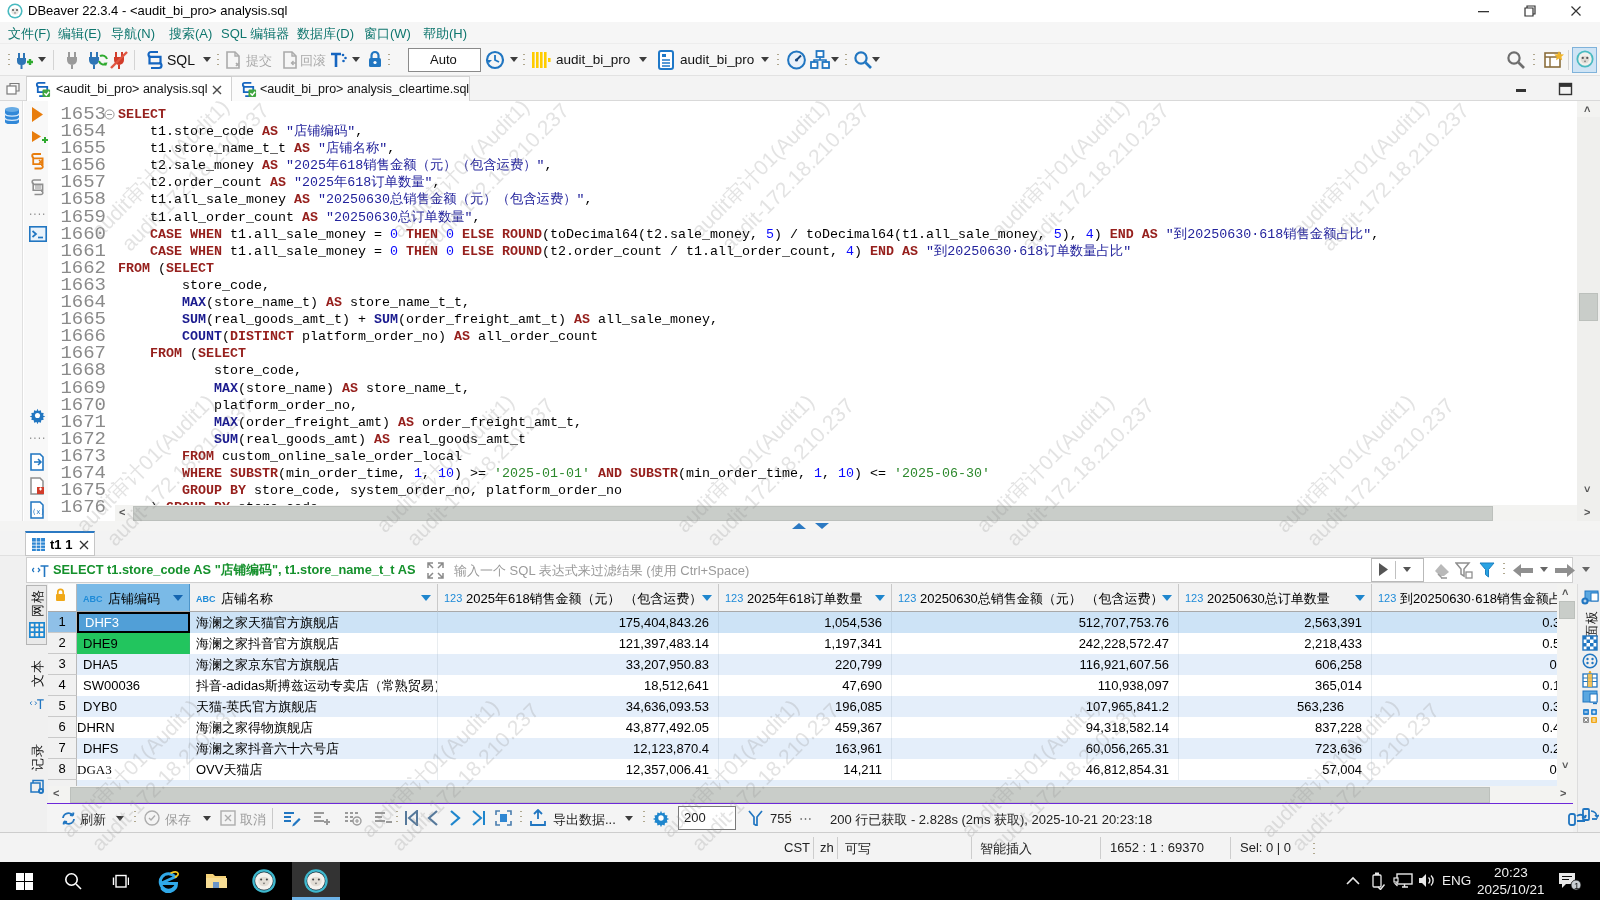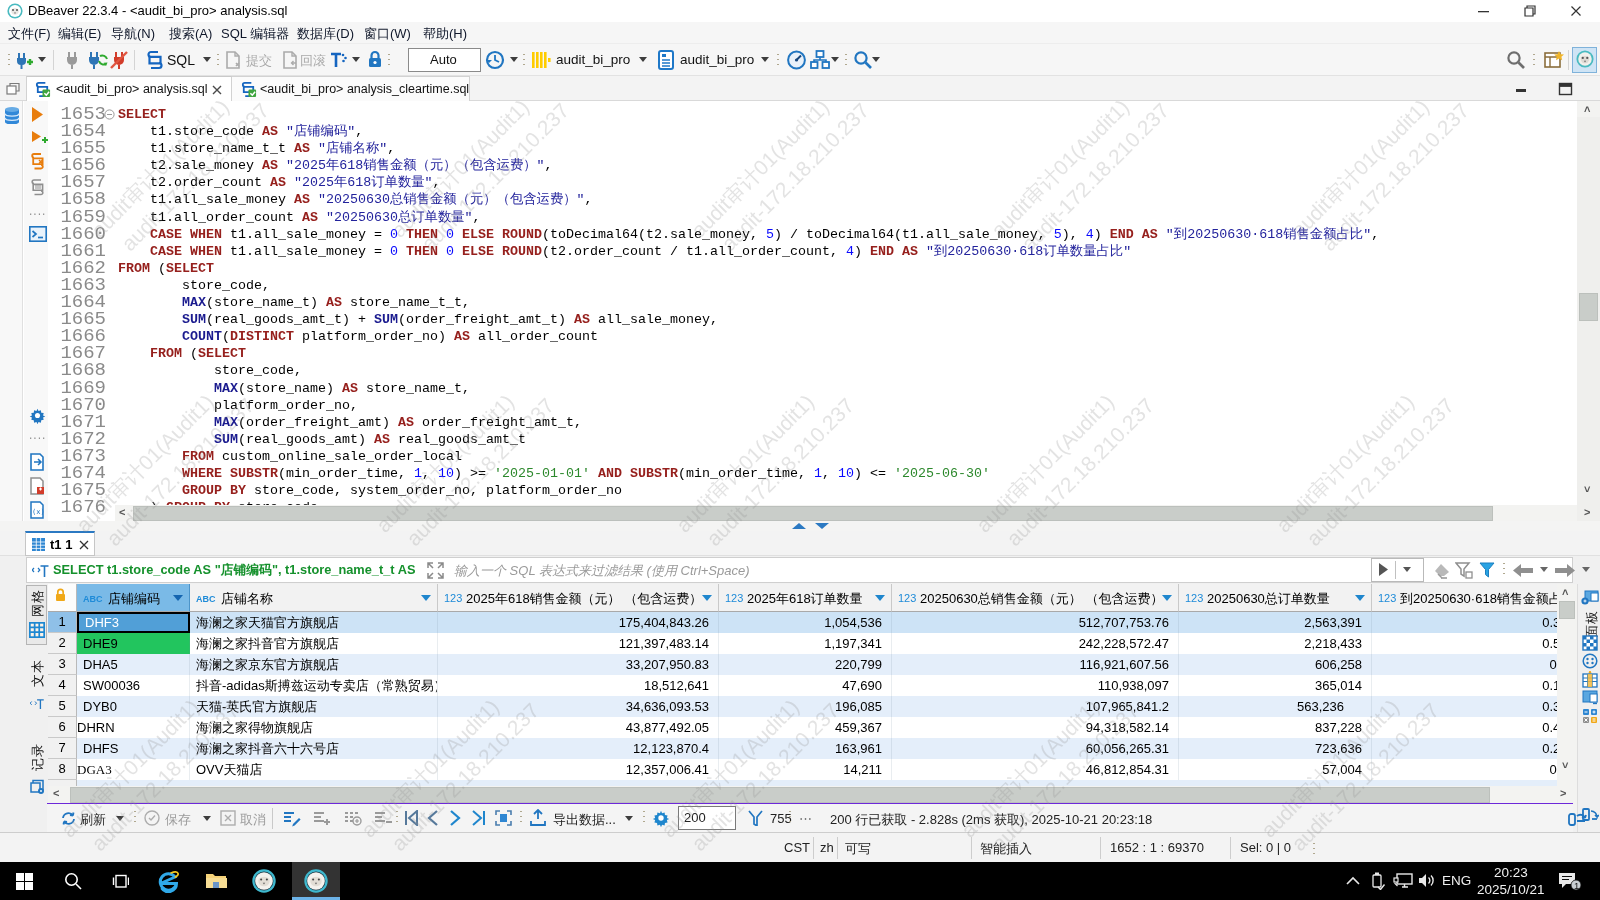--- a/index.html
+++ b/index.html
@@ -2,21 +2,21 @@
 <html><head><meta charset="utf-8"><style>
 *{margin:0;padding:0;box-sizing:border-box}
 html,body{width:1600px;height:900px;overflow:hidden}
 body{font-family:"Liberation Sans",sans-serif;background:#fff;position:relative}
 .abs{position:absolute}
 .screen{position:absolute;left:0;top:0;width:1600px;height:900px;background:#fff;overflow:hidden}
 
 .titlebar{position:absolute;left:0;top:0;width:1600px;height:22px;background:#fff;font-size:13px;color:#000}
 .titletxt{position:absolute;left:28px;top:3px}
 
-.menubar{position:absolute;left:0;top:22px;width:1600px;height:22px;background:#f6f6f6;font-size:13px;color:#0f172a;border-bottom:1px solid #ededed}
+.menubar{position:absolute;left:0;top:22px;width:1600px;height:22px;background:#f6f6f6;font-size:13px;color:#0f766e;border-bottom:1px solid #ededed}
 .menubar span{position:absolute;top:3px}
 
 .toolbar{position:absolute;left:0;top:44px;width:1600px;height:32px;background:#f6f6f6;border-bottom:1px solid #e2e2e2}
 .tbtxt{position:absolute;top:8px;font-size:13px;color:#111}
 .tbsep{position:absolute;top:6px;width:1px;height:20px;background:#d4d4d4}
 .tbdots{position:absolute;top:8px;width:2px;height:16px;
  background-image:radial-gradient(circle,#b0a88f 0.9px,transparent 1.1px);background-size:2px 5px}
 .arr{position:absolute;width:0;height:0;border-left:4px solid transparent;border-right:4px solid transparent;border-top:5px solid #444}
 
 .tabbar{position:absolute;left:0;top:76px;width:1600px;height:25px;background:#f3f3f3;border-bottom:1px solid #d9d9d9}
@@ -397,21 +397,21 @@
       </div>
       <div class="filterbar">
         <svg class="abs" style="left:5px;top:5px" width="18" height="16" viewBox="0 0 18 16">
 <path d="M2 5 l-1.8 2 1.8 2 M6 5 l1.8 2 -1.8 2" stroke="#2176c1" stroke-width="1.2" fill="none"></path>
 <path d="M8.5 3 h8 M12.5 3 v11" stroke="#2176c1" stroke-width="1.6"></path>
         </svg>
         <div class="abs" style="left:26px;top:4px;width:365px;height:18px;overflow:hidden;white-space:nowrap;font-size:12.8px;font-weight:bold;color:#15912c">SELECT t1.store_code AS "店铺编码", t1.store_name_t_t AS "店铺名</div>
         <svg class="abs" style="left:400px;top:4px" width="17" height="17" viewBox="0 0 17 17" stroke="#8a8a8a" stroke-width="1.5" fill="none">
 <path d="M6 1 H1 v5 M11 1 h5 v5 M6 16 H1 v-5 M11 16 h5 v-5 M1 1 l5 5 M16 1 l-5 5 M1 16 l5 -5 M16 16 l-5 -5"></path>
         </svg>
-        <span class="abs" style="left:427px;top:4px;color:#9a9a9a;font-style:italic;font-size:13px">输入一个 SQL 表达式来过滤结果 (使用 Ctrl+Space)</span>
+        <span class="abs" style="left:427px;top:4px;color:#9a9a9a;font-size:13px">输入一个 SQL 表达式来过滤结果 (使用 Ctrl+Space)</span>
         <div class="abs" style="left:1344px;top:0px;width:53px;height:24px;background:#fff;border:1px solid #b9b9b9"></div>
         <svg class="abs" style="left:1350px;top:5px" width="12" height="13">
           <path d="M2 0 L11 6.5 L2 13Z" fill="#555"></path>
         </svg>
         <div class="abs" style="left:1368px;top:3px;width:1px;height:18px;background:#c0c0c0"></div>
         <div class="arr" style="left:1376px;top:9px;border-top-color:#555"></div>
         <svg class="abs" style="left:1406px;top:4px" width="19" height="17" viewBox="0 0 19 17">
 <path d="M8 2 L16 10 L11 14 H7 L2 9z" fill="#b9b9b9"></path>
 <path d="M5 12 l4 4" stroke="#9a9a9a" stroke-width="1.4"></path>
           <path d="M8 16 h6" stroke="#9a9a9a" stroke-width="1.6"></path>

